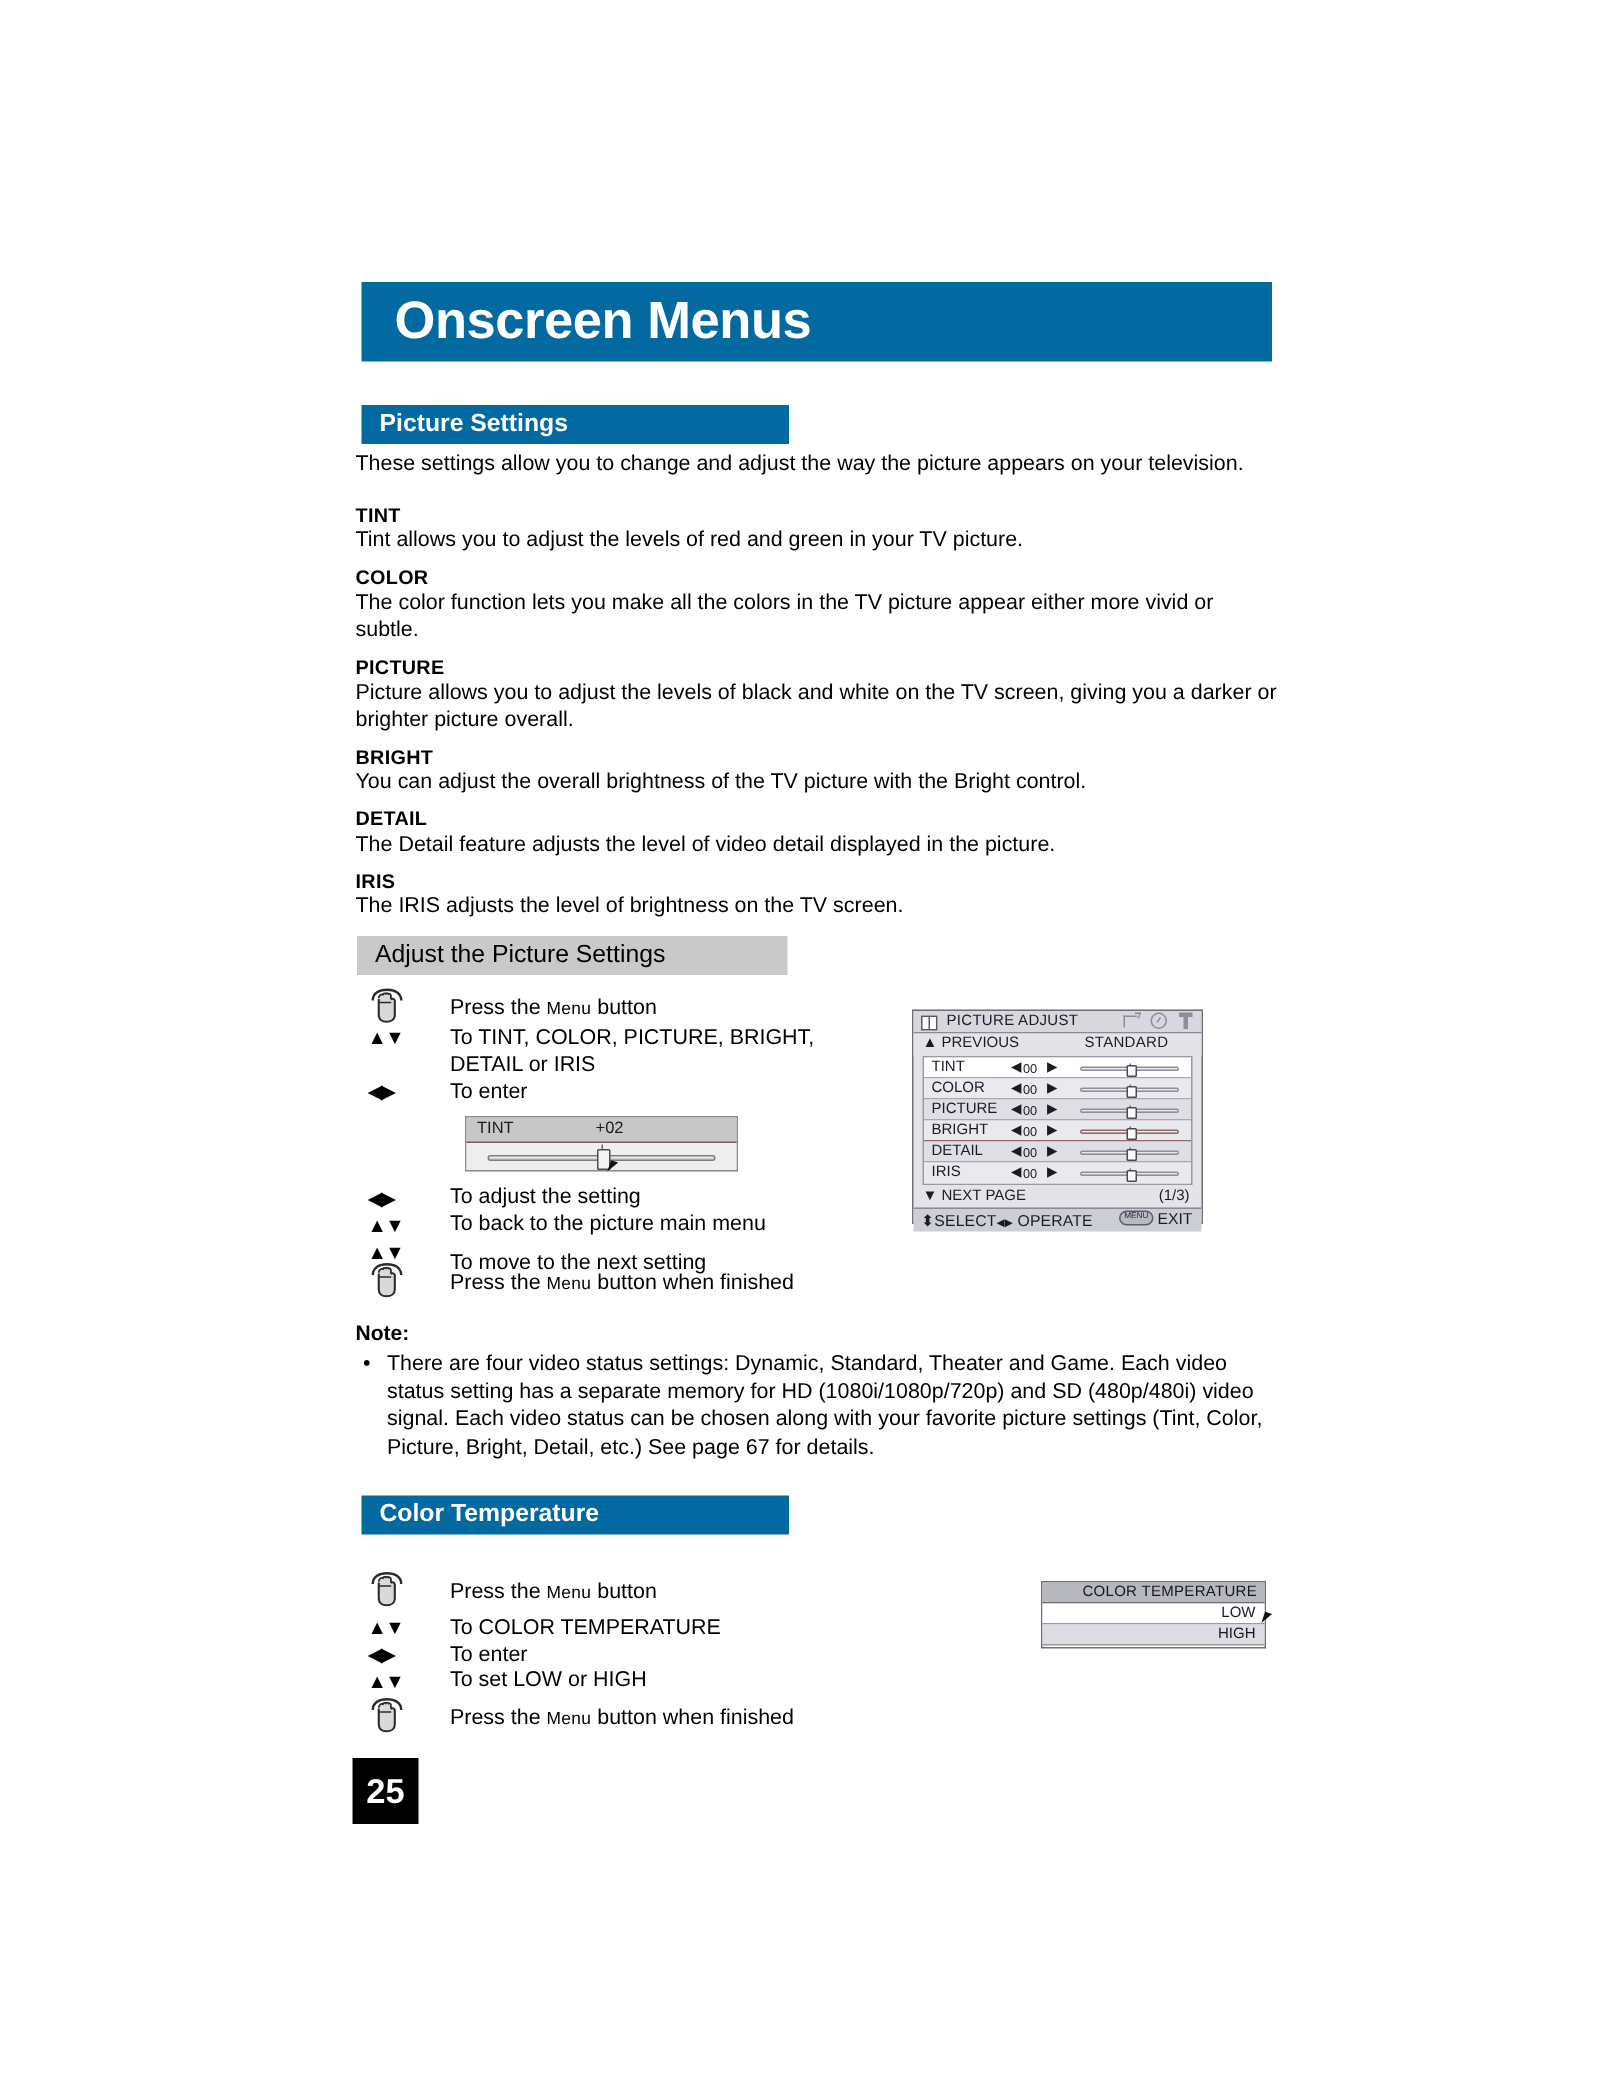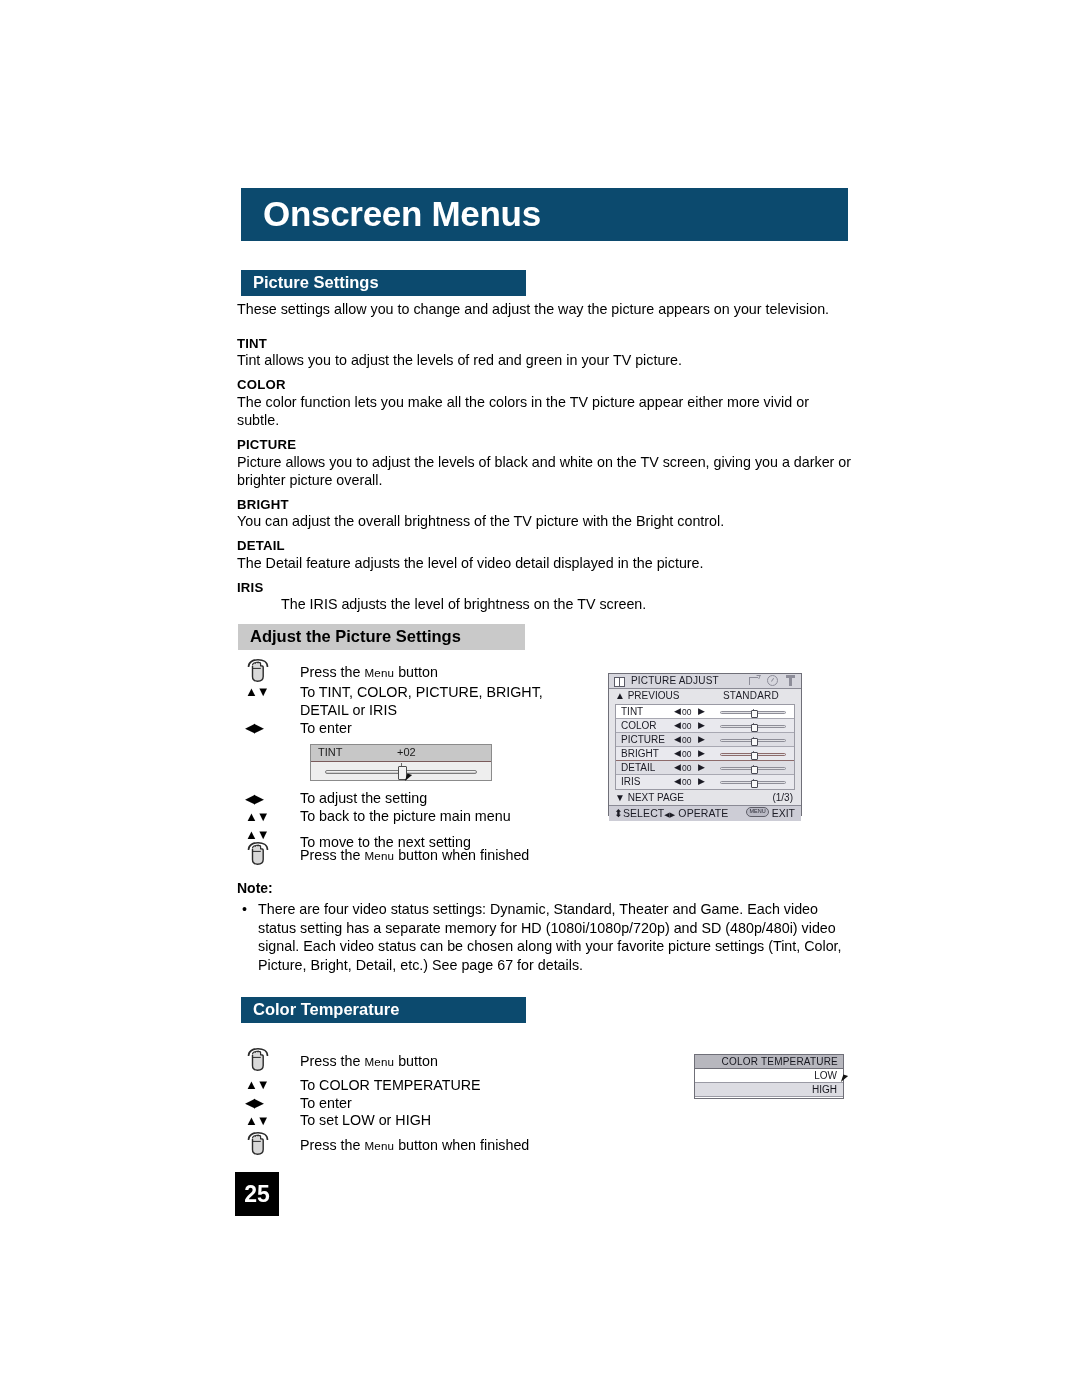--- a/index.html
+++ b/index.html
@@ -24,40 +24,40 @@
     height: 1397px;
   }
 
   
   .chapter-bar {
     position: absolute;
     left: 241px;
     top: 188px;
     width: 607px;
     height: 53px;
-    background: #0c4a6e;
+    background: #0369a1;
     text-align: center;
   }
   .chapter-bar .chapter-title {
     position: absolute;
     left: 22px;
     top: 50%;
     transform: translateY(-52%);
     color: #ffffff;
     font-size: 35px;
     font-weight: bold;
     letter-spacing: -0.3px;
     white-space: nowrap;
   }
 
   
   .sec-bar {
     position: absolute;
     height: 26px;
-    background: #0c4a6e;
+    background: #0369a1;
   }
   .sec-bar .sec-title {
     position: absolute;
     left: 12px;
     top: 50%;
     transform: translateY(-52%);
     color: #ffffff;
     font-size: 16.5px;
     font-weight: bold;
     white-space: nowrap;
@@ -67,21 +67,21 @@
     height: 26px;
     background: #c9c9c9;
   }
   .sec-bar-gray .sec-title {
     position: absolute;
     left: 12px;
     top: 50%;
     transform: translateY(-52%);
     color: #000000;
     font-size: 16.5px;
-    font-weight: bold;
+    font-weight: normal;
     white-space: nowrap;
   }
 
   
   .body-text {
     position: absolute;
     font-size: 14.3px;
     line-height: 17.5px;
     color: #000;
   }
@@ -521,21 +521,21 @@
   <div class="sub-head" style="left:237px; top:437px;">PICTURE</div>
   <div class="body-text" style="left:237px; top:454px; width:615px;">Picture allows you to adjust the levels of black and white on the TV screen, giving you a darker or brighter picture overall.</div>
 
   <div class="sub-head" style="left:237px; top:497px;">BRIGHT</div>
   <div class="body-text" style="left:237px; top:513px; width:612px;">You can adjust the overall brightness of the TV picture with the Bright control.</div>
 
   <div class="sub-head" style="left:237px; top:538px;">DETAIL</div>
   <div class="body-text" style="left:237px; top:555px; width:612px;">The Detail feature adjusts the level of video detail displayed in the picture.</div>
 
   <div class="sub-head" style="left:237px; top:580px;">IRIS</div>
-  <div class="body-text" style="left:237px; top:596px; width:612px;margin-left:44px;">The IRIS adjusts the level of brightness on the TV screen.</div>
+  <div class="body-text" style="left:237px; top:596px; width:612px;">The IRIS adjusts the level of brightness on the TV screen.</div>
 
   <div class="sec-bar-gray" style="left:238px; top:624px; width:287px;">
     <div class="sec-title">Adjust the Picture Settings</div>
   </div>
 
   <div class="hand-icon" style="left:243px; top:658px;">
     <svg viewBox="0 0 30 30" width="30" height="30">
       <path d="M5.5,9 C5.5,4 10,1.8 15,1.8 C20,1.8 24.5,4 24.5,9" fill="none" stroke="#2b2b2b" stroke-width="1.6"></path>
       <path d="M9.5,7.5 C9.5,5.6 11,4.6 12.3,5.1 C12.6,4.2 13.6,4 14.2,4.6 C14.6,3.9 15.6,3.9 16,4.7 C16.6,4.3 17.6,4.6 17.6,5.8 L17.6,9.2" fill="#d9d9d9" stroke="#2b2b2b" stroke-width="1.2"></path>
       <path d="M9.5,8 L9.5,18.5 C9.5,21.5 11.6,23.2 14.6,23.2 C17.8,23.2 20.2,21.6 20.2,18.6 L20.2,9.4 C20.2,8.3 19.3,7.7 18.5,7.9 L17.6,8.2" fill="#d9d9d9" stroke="#2b2b2b" stroke-width="1.4"></path>

